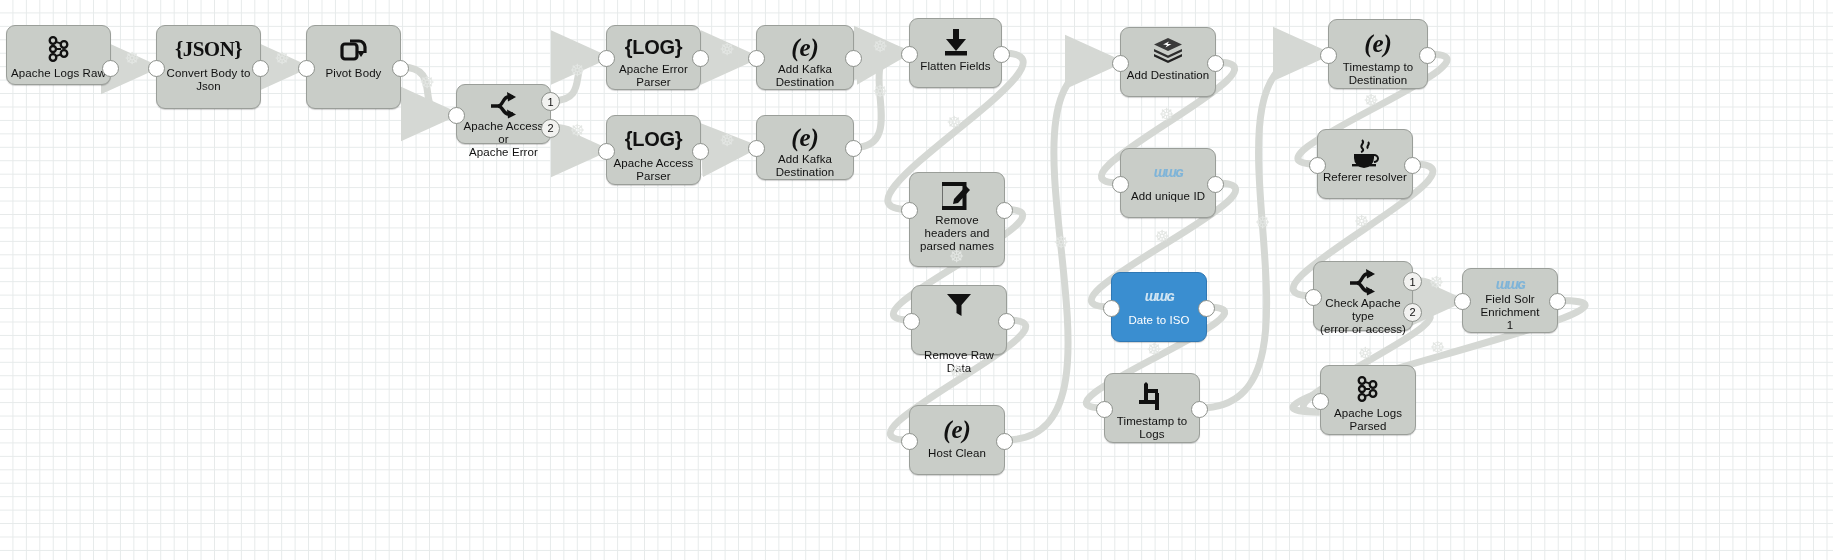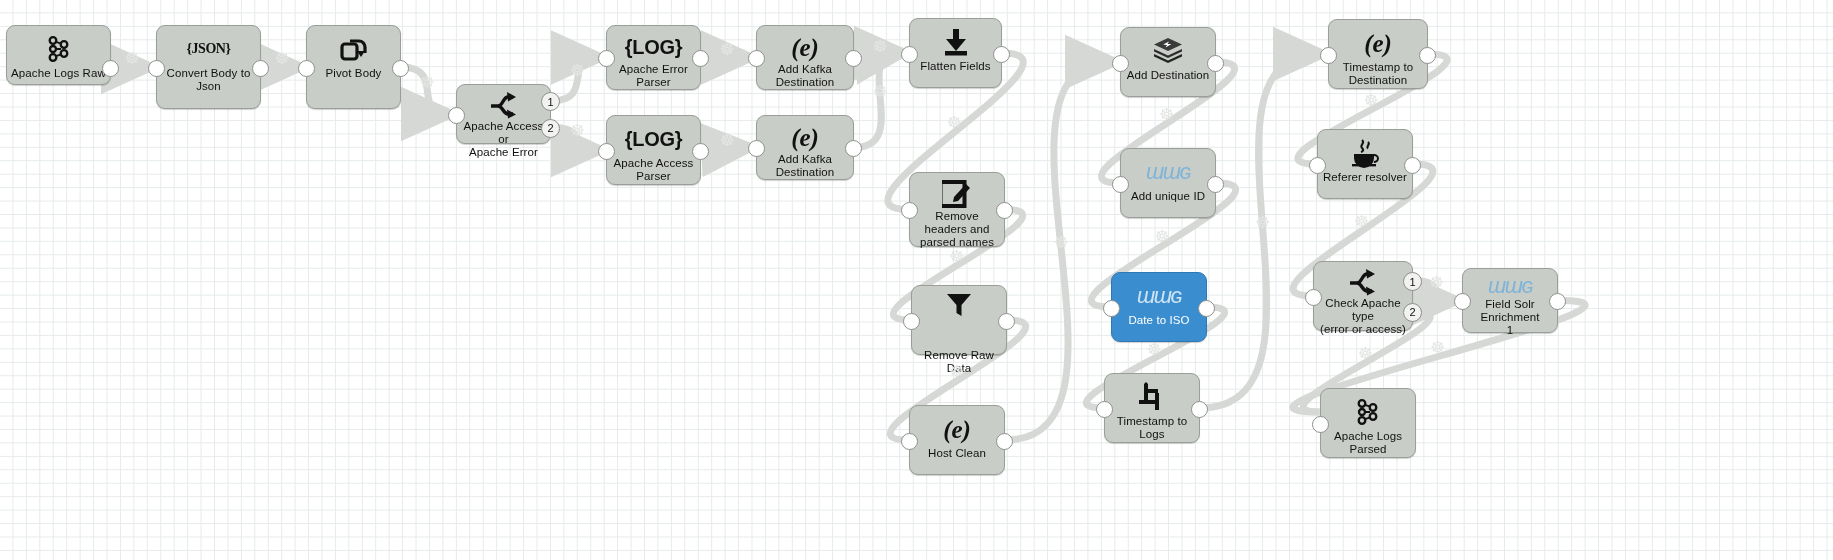--- a/index.html
+++ b/index.html
@@ -57,24 +57,24 @@
   }
   .wm{ 
     position:absolute;
     color:#e3e6e3;
     font-size:17px;
     line-height:1;
     pointer-events:none;
     user-select:none;
   }
   
-  .json-ico{font-family:"Liberation Serif","DejaVu Serif",serif;font-size:14px;font-weight:bold;letter-spacing:-.5px;}
+  .json-ico{font-family:"Liberation Serif","DejaVu Serif",serif;font-size:21px;font-weight:bold;letter-spacing:-.5px;}
   .log-ico{font-family:"Liberation Sans","DejaVu Sans",sans-serif;font-size:20px;font-weight:bold;letter-spacing:-.3px;}
   .e-ico{font-family:"Liberation Serif","DejaVu Serif",serif;font-size:25px;font-weight:bold;font-style:italic;}
-  .wwg{font-family:"Liberation Sans","DejaVu Sans",sans-serif;font-size:22px;font-weight:normal;
+  .wwg{font-family:"Liberation Sans","DejaVu Sans",sans-serif;font-size:14px;font-weight:bold;
        color:#7fb4d8;letter-spacing:-1.5px;font-style:italic;}
   .node.selected .wwg{color:#cfe4f2;}
 </style>
 </head>
 <body>
 
 <div id="canvas">
   <svg id="edges" viewBox="0 0 1833 560" xmlns="http://www.w3.org/2000/svg">
     <defs>
       <marker id="ah" markerWidth="9" markerHeight="9" refX="6.5" refY="4.5" orient="auto">
@@ -200,21 +200,21 @@
           <svg width="30" height="30" viewBox="0 0 30 30">
             <rect x="12" y="2" width="6" height="12" fill="#111"></rect>
             <path d="M5 12 L15 24 L25 12 z" fill="#111"></path>
             <rect x="4" y="24" width="22" height="4.5" fill="#111"></rect>
           </svg>
         </div>
         <div class="lbl">Flatten Fields</div>
         <div class="port" style="left: -9px; top: 26.5px;"></div>
         <div class="port" style="right: -9px; top: 26.5px;"></div>
       </div>
-      <div class="node" style="left: 909px; top: 172px; width: 96px; height: 75px;">
+      <div class="node" style="left: 909px; top: 172px; width: 96px; height: 95px;">
         <div class="ico">
           <svg width="30" height="30" viewBox="0 0 30 30">
             <path d="M2.5 3 h20 v24 h-24 v-24 z" fill="none" stroke="#111" stroke-width="4"></path>
             <path d="M12 18 l12 -13 l4 4 l-12 13 l-5 1 z" fill="#111"></path>
           </svg>
         </div>
         <div class="lbl">
           <div>Remove headers and</div>
           <div>parsed names</div>
         </div>
@@ -318,21 +318,21 @@
           </svg>
         </div>
         <div class="lbl">
           <div>Check Apache type</div>
           <div>(error or access)</div>
         </div>
         <div class="port" style="left: -9px; top: 26.5px;"></div>
         <div class="port num" style="right: -10px; top: 10.1px;">1</div>
         <div class="port num" style="right: -10px; top: 40.9px;">2</div>
       </div>
-      <div class="node" style="left: 1320px; top: 388px; width: 96px; height: 70px;">
+      <div class="node" style="left: 1320px; top: 365px; width: 96px; height: 70px;">
         <div class="ico">
           <svg width="30" height="30" viewBox="0 0 30 30">
             <g fill="none" stroke="#111" stroke-width="2.3">
               <circle cx="9" cy="6.5" r="3.3"></circle>
               <circle cx="9" cy="15" r="3"></circle>
               <circle cx="9" cy="23.5" r="3.3"></circle>
               <circle cx="20" cy="10.5" r="3.3"></circle>
               <circle cx="20" cy="19.5" r="3.3"></circle>
               <path d="M11.8 7.9 L17.3 9.6 M11.8 22.1 L17.3 20.4 M12 15 L17 15" stroke-width="2"></path>
             </g>

